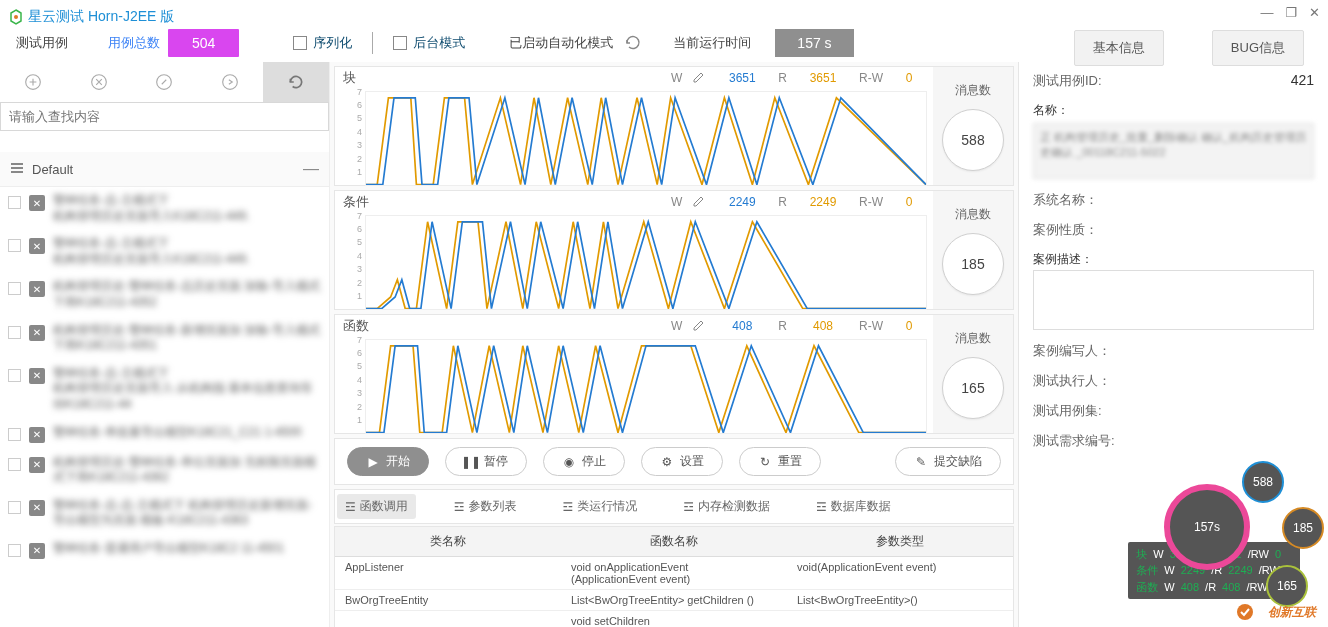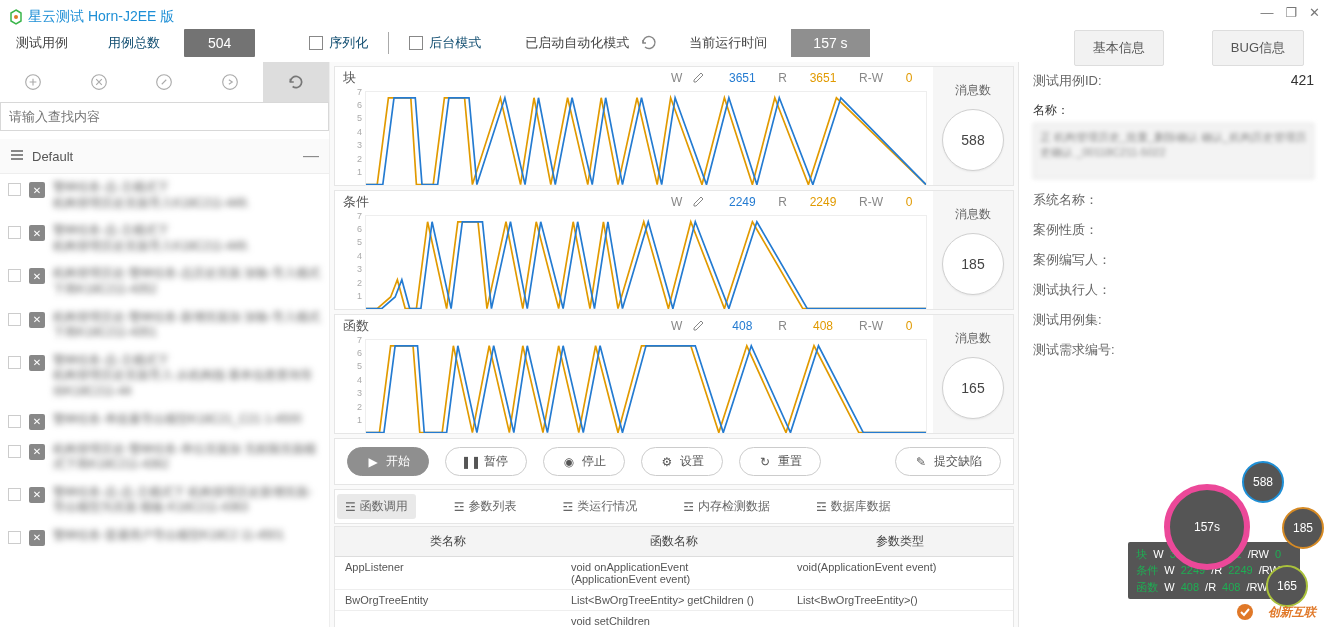--- a/index.html
+++ b/index.html
@@ -4,38 +4,38 @@
 <style>
   * { box-sizing: border-box; margin: 0; padding: 0; font-family: "Microsoft YaHei", Arial, sans-serif; }
   body { width: 1328px; height: 627px; background: #fff; font-size: 12px; color: #333; position: relative; overflow: hidden; }
   .titlebar { display: flex; align-items: center; height: 24px; padding: 2px 8px; justify-content: space-between; }
   .titlebar-left { display: flex; align-items: center; gap: 4px; margin-top: 10px; }
   .titlebar-logo { width: 16px; height: 16px; display:flex;align-items:center;justify-content:center; }
   .titlebar-title { color: #1e8fd6; font-weight: 500; font-size: 14px; }
   .titlebar-controls { display:flex; gap: 12px; color:#777; font-size: 13px; }
   .topbar { height: 38px; display:flex; align-items:center; background:#fff; border-bottom:0; }
   .tabbtn { padding: 0 16px; height:38px; display:flex;align-items:center; font-size:13px; color:#444; }
-  .stats-label { font-size:13px; color:#0c4a6e; padding:0 8px 0 24px;}
-  .stats-value-box { background:#737373; color:#fff; padding:6px 24px; font-size:14px; border-radius:1px;margin-left:16px;}
+  .stats-label { font-size:13px; color:#3b82f6; padding:0 8px 0 24px;}
+  .stats-value-box { background:#d946ef; color:#fff; padding:6px 24px; font-size:14px; border-radius:1px;}
   .checkbox-item { display:flex; align-items:center; gap:6px; padding:0 14px; font-size:13px; color:#0c4a6e; }
   .checkbox { width:14px; height:14px; border:1px solid #888; background:#fff; position:relative; }
   .vdivider { width:1px; height:22px; background:#aaa; margin:0 6px; }
   .auto-label { font-size:13px; color:#444; padding:0 8px 0 30px;}
   .refresh-ico { width:24px;height:24px; display:flex;align-items:center;justify-content:center;color:#888;}
   .time-label { font-size:13px; color:#444; padding-left:28px;}
   .time-value { background:#8f8f8f; color:#fff; padding:6px 22px; font-size:14px; margin-left:24px;}
   .right-tabs { position:absolute; right:24px; top:30px; display:flex; gap:48px; }
   .right-tab { border:1px solid #ddd; border-radius:2px; padding:8px 18px; font-size:13px; color:#555; background:#f2f2f2;}
   .main { display:flex; height: calc(627px - 24px - 38px); }
   .left-panel { width: 330px; display:flex; flex-direction:column; border-right:1px solid #eee;}
   .left-icons { height:40px; display:flex; }
   .left-icons .ico { flex:1; display:flex;align-items:center;justify-content:center; color:#888; font-size:18px; }
   .left-icons .ico.active { background:#ddd; }
   .search-input { width:100%; border:1px solid #d8d8d8; padding:6px 8px; font-size:13px; color:#666;}
-  .tree-header { display:flex; align-items:center; justify-content:space-between; padding:8px 10px; border-bottom:1px solid #eee; background:#fafafa; margin-top:8px;}
+  .tree-header { display:flex; align-items:center; justify-content:space-between; padding:8px 10px; border-bottom:1px solid #eee; background:#fafafa; margin-top:21px;}
   .tree-header-left { display:flex;align-items:center;gap:8px; color:#555;font-size:13px;}
   .tree-list { flex:1; overflow:hidden; }
   .tree-item { display:flex; align-items:flex-start; padding:6px 8px; gap:8px; }
   .tree-item .cb { width:13px;height:13px;border:1px solid #ccc; margin-top:3px;}
   .tree-item .x { width:16px;height:16px;background:#888;border-radius:2px;color:#fff;display:flex;align-items:center;justify-content:center;font-size:10px; margin-top:2px;}
   .tree-item .txt { flex:1; filter: blur(3px); color:#555; font-size:12px; line-height:1.3; }
   .center-panel { flex:1; display:flex; flex-direction:column; background:#fafafa; padding:2px; position:relative; }
   .chart-row { display:flex; align-items:stretch; height:120px; background:#fff; border:1px solid #e6e6e6; margin:2px; }
   .chart-area { flex:1; display:flex; flex-direction:column; }
   .chart-header { display:flex; align-items:center; height:24px; padding:2px 8px; gap:10px; font-size:12px;}
@@ -423,20 +423,24 @@
     <div>
       <div class="lab">名称：</div>
       <div class="info-name-box">正 机构管理历史_批量_删除确认 确认_机构历史管理历史确认 _00118C211-5022</div>
     </div>
     <div class="info-row">
         <span class="lab">系统名称：</span>
       </div>
     <div class="info-row">
         <span class="lab">案例性质：</span>
       </div>
+    <div>
+      <div class="lab">案例描述：</div>
+      <div class="info-desc-box"></div>
+    </div>
     <div class="info-row">
         <span class="lab">案例编写人：</span>
       </div>
     <div class="info-row">
         <span class="lab">测试执行人：</span>
       </div>
     <div class="info-row">
         <span class="lab">测试用例集:</span>
       </div>
     <div class="info-row">

